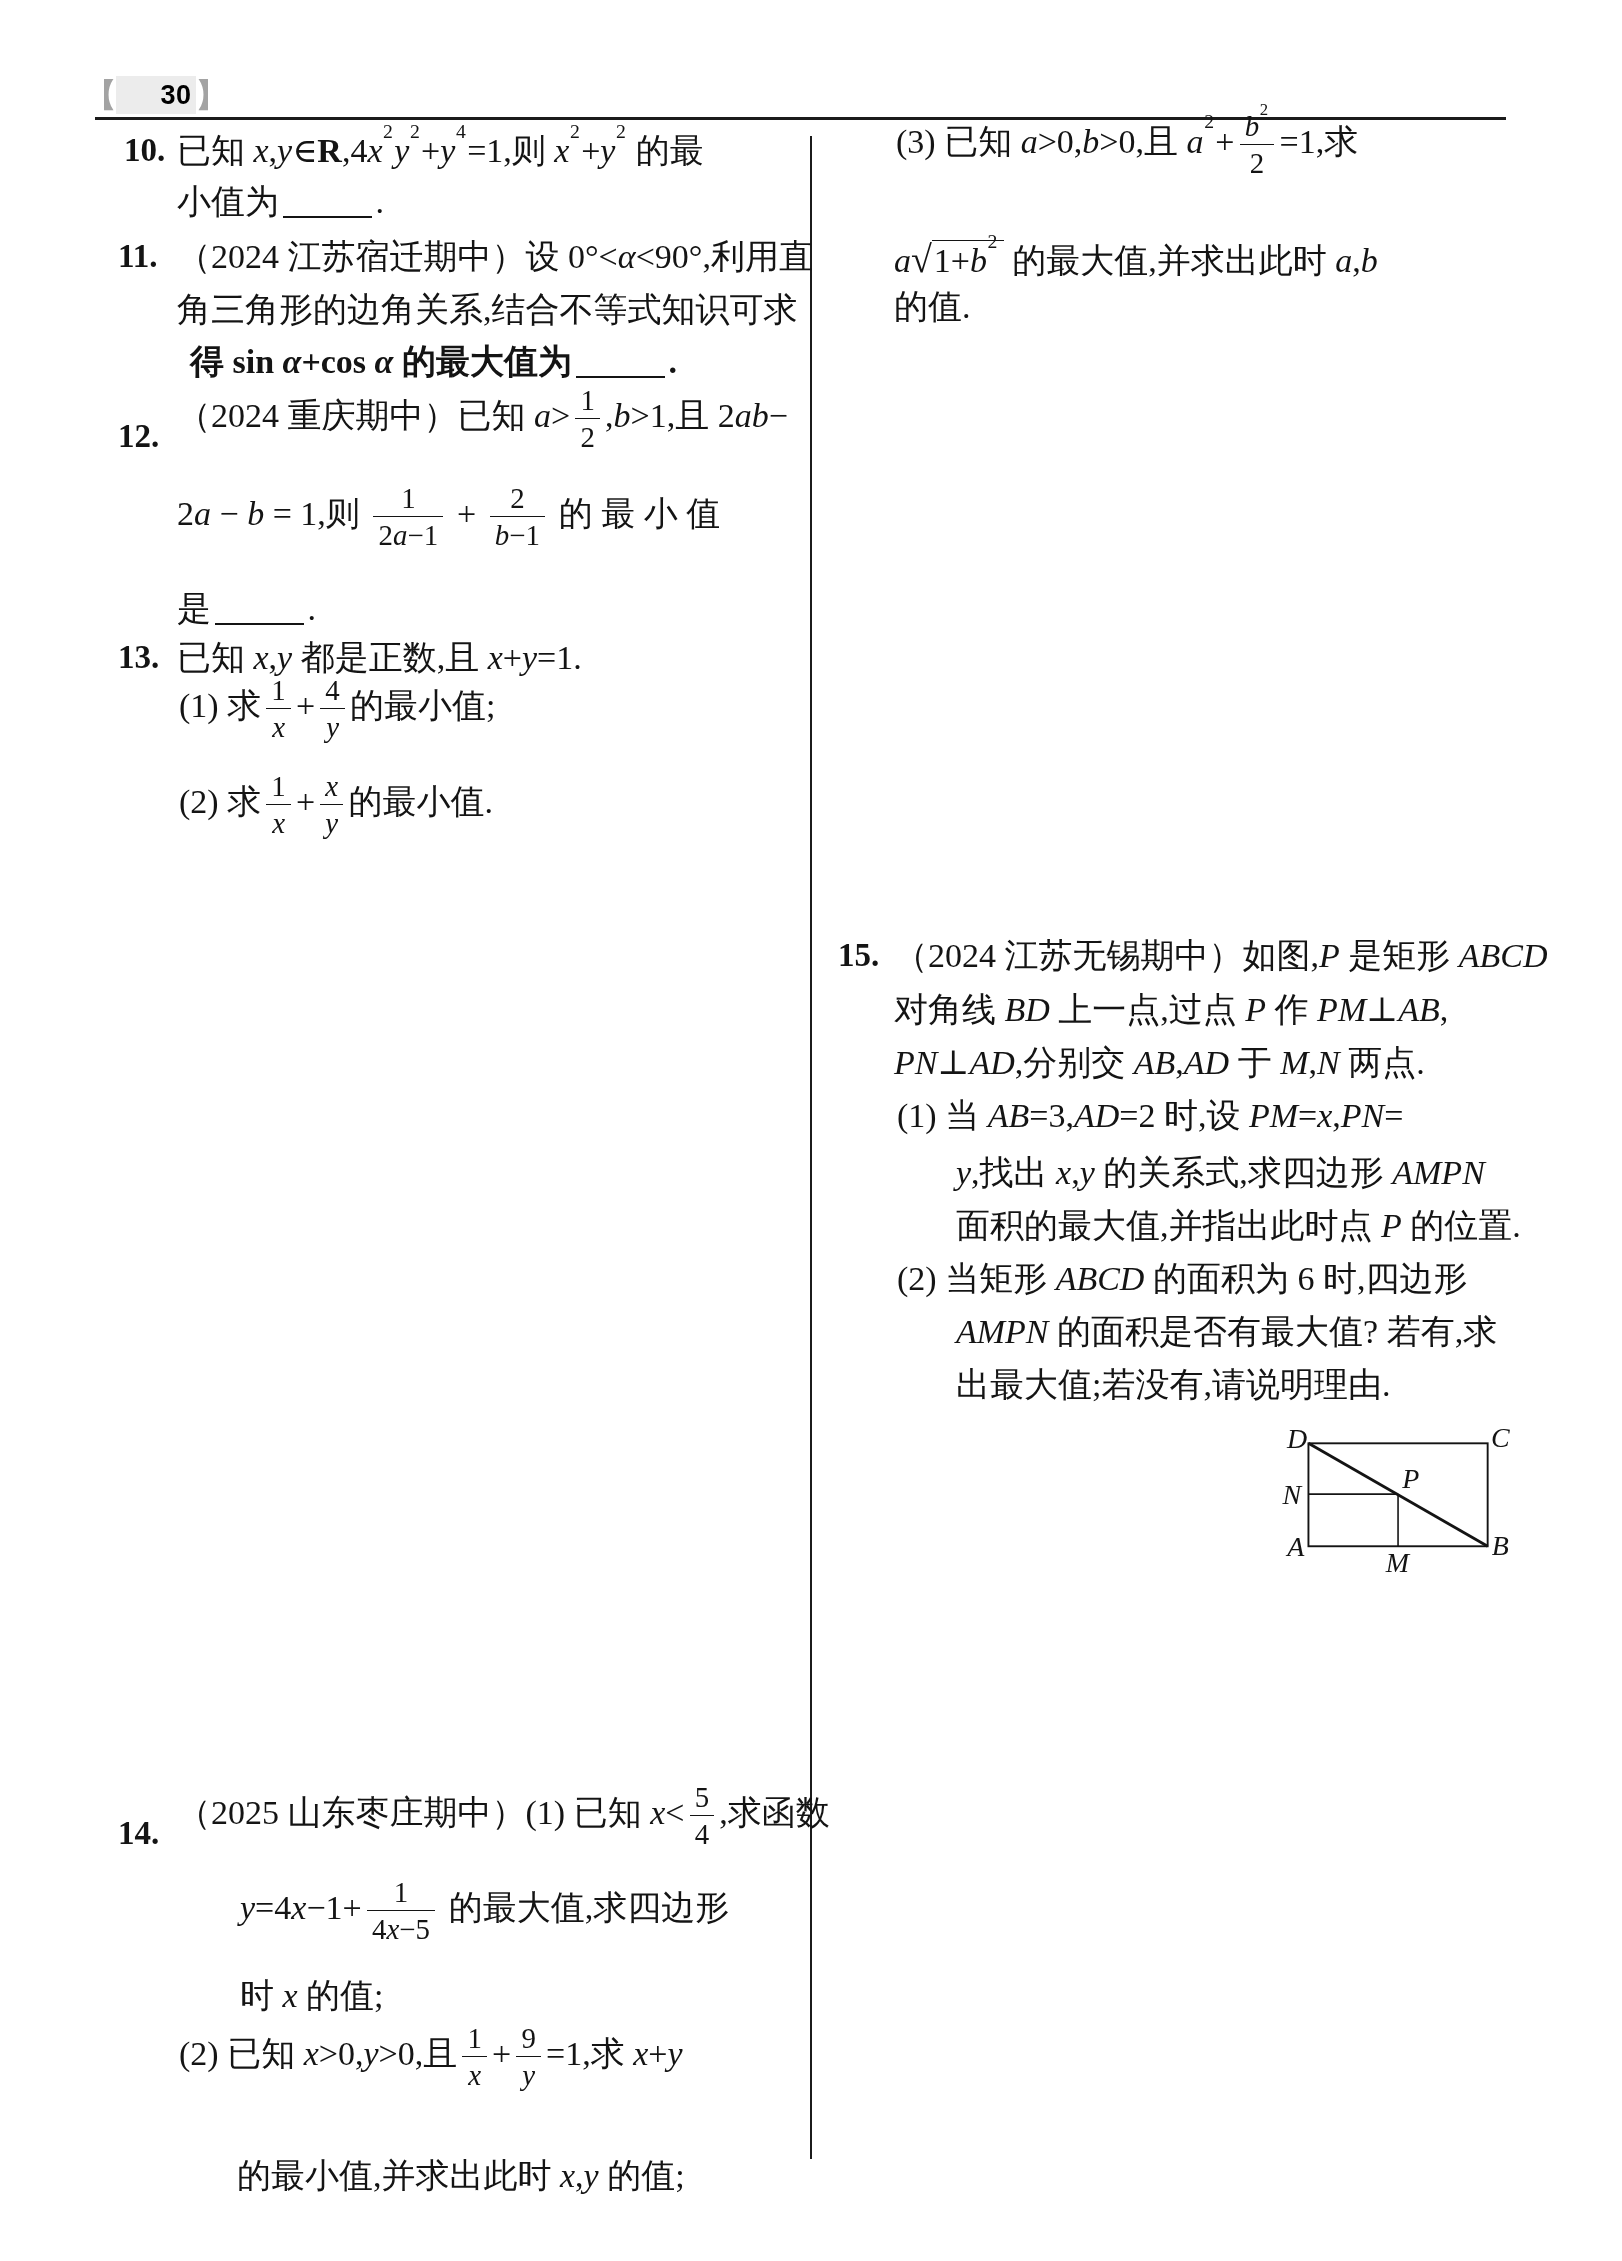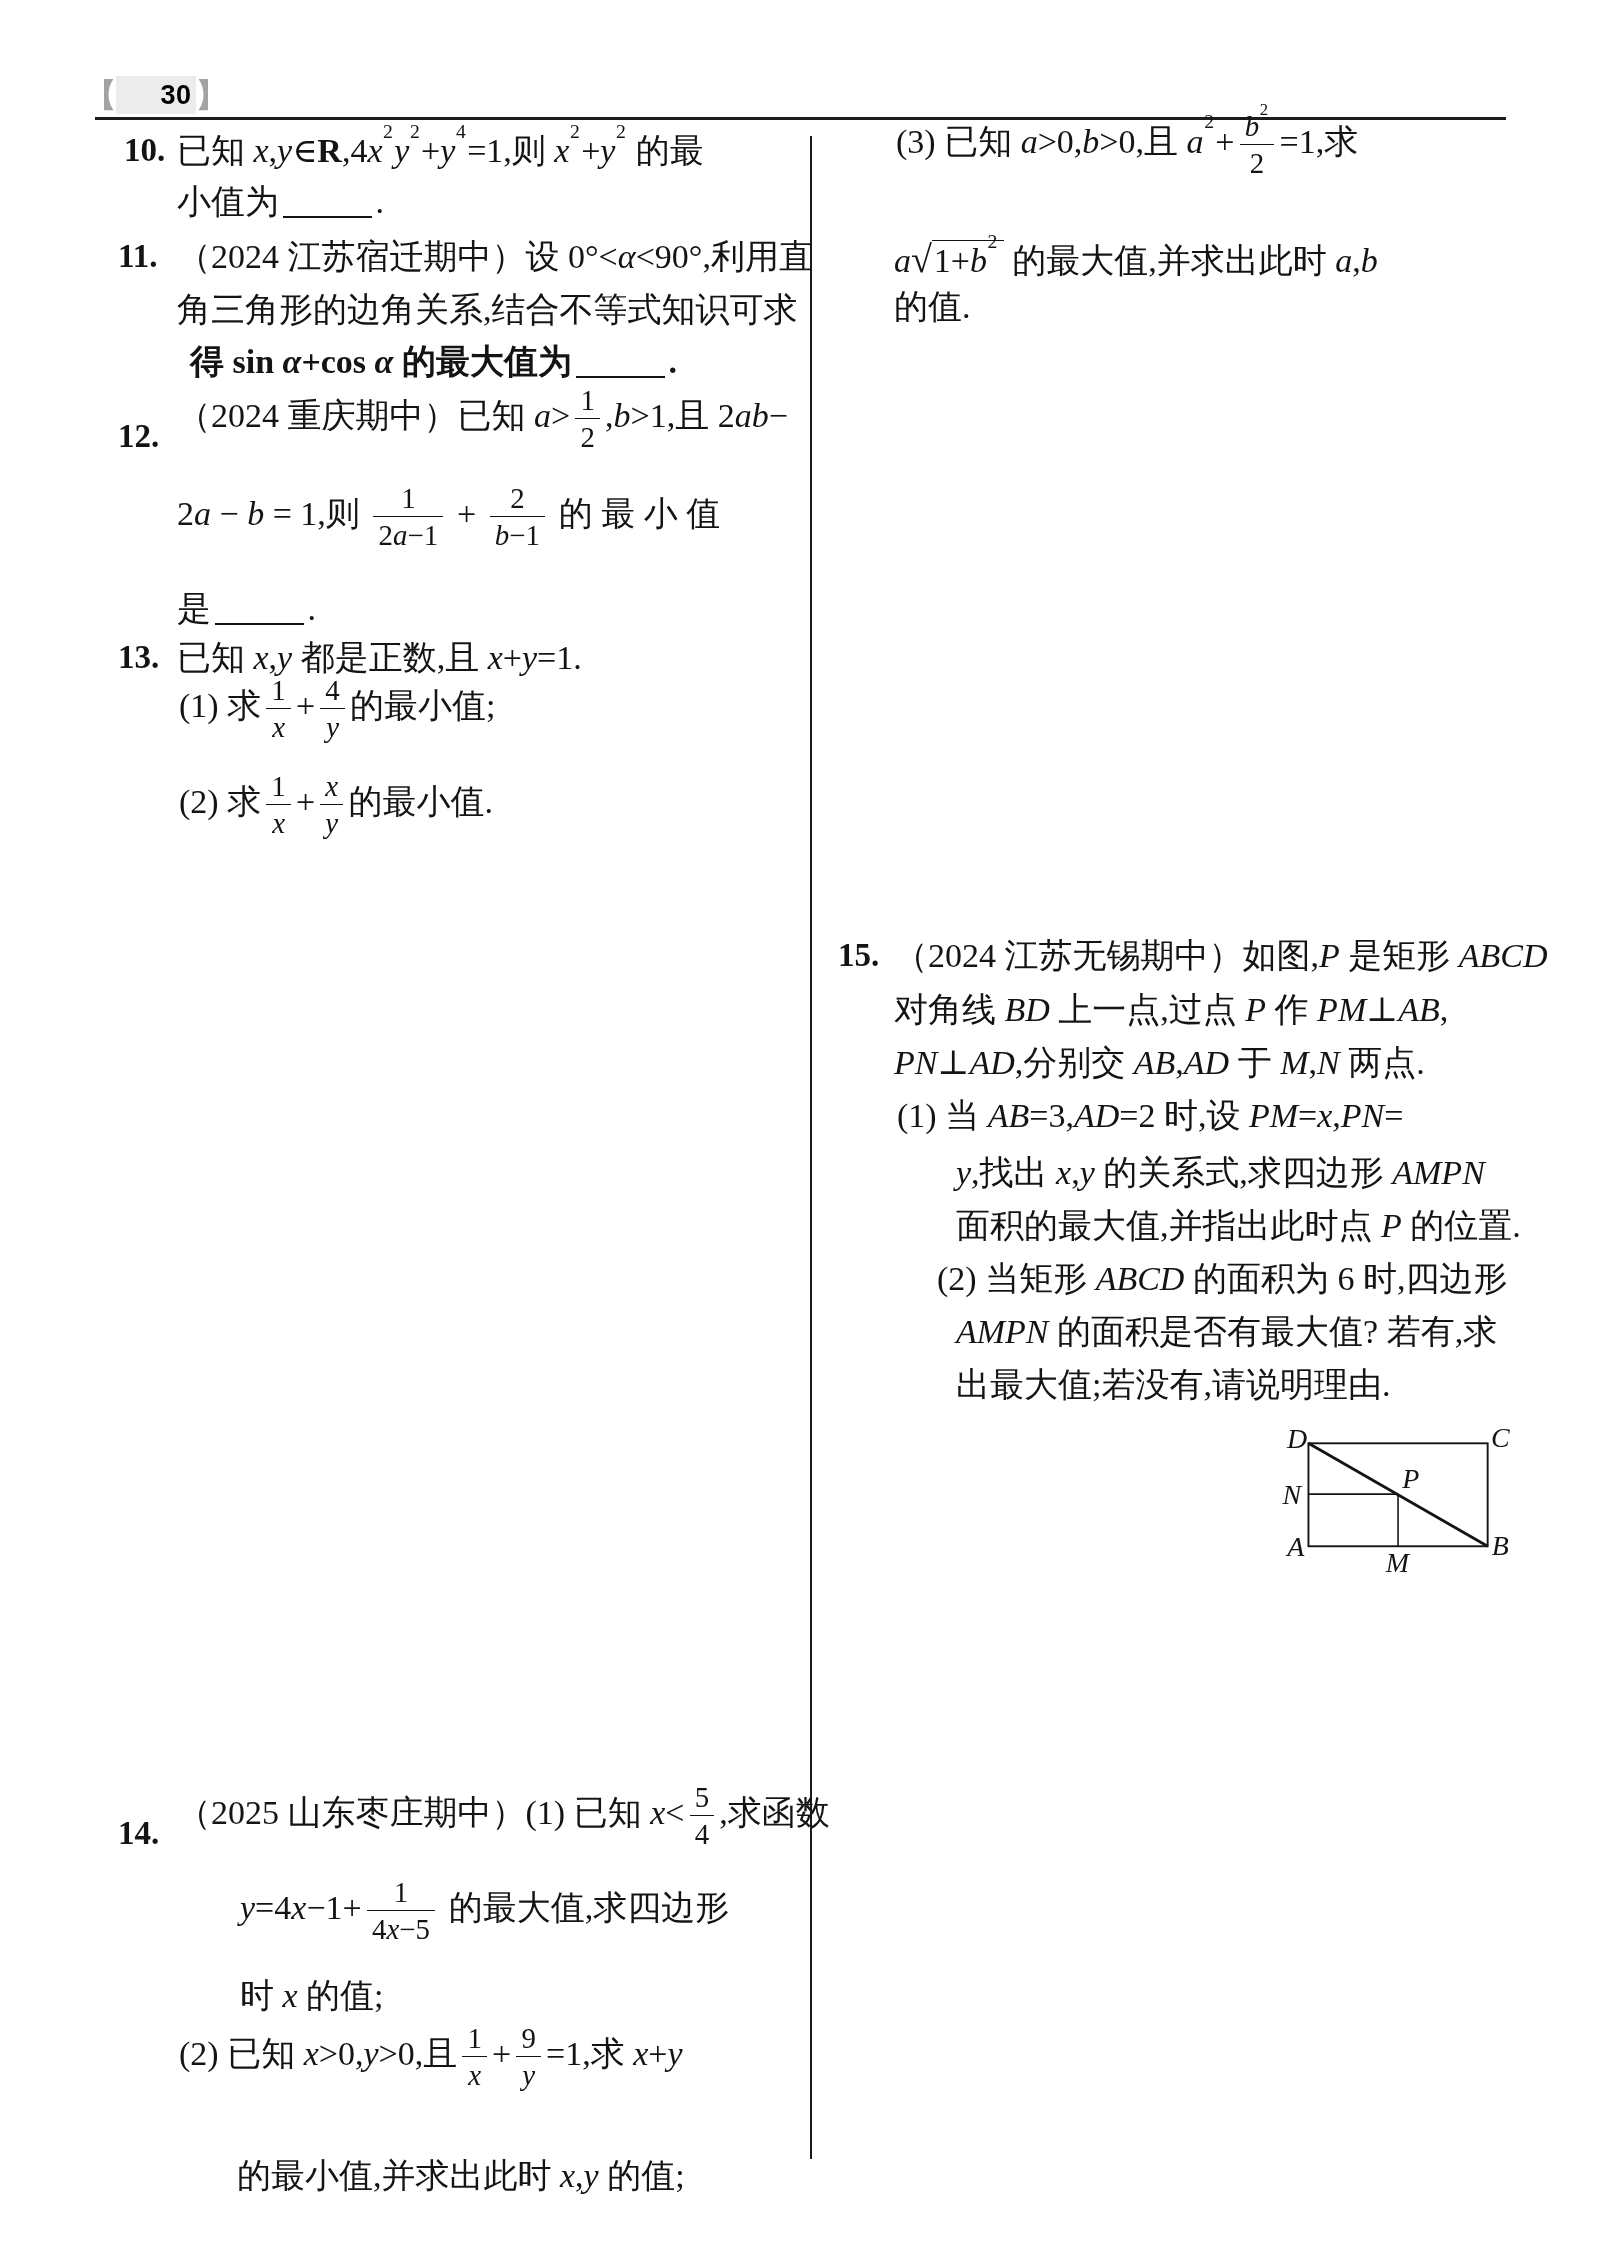--- a/index.html
+++ b/index.html
@@ -70,21 +70,21 @@
       <div class="ln" style="left: 896px; top: 110px;"><span>(3) 已知 </span><i>a</i><span>&gt;0,</span><i>b</i><span>&gt;0,且 </span><i>a</i><sup class="sp">2</sup><span>+</span><span class="fr"><span class="fn"><i>b</i><sup class="sp">2</sup></span><span class="fd"><span>2</span></span></span><span>=1,求</span></div>
       <div class="ln" style="left: 894px; top: 229px;"><i>a</i><span class="sq"><span class="rs">√</span><span class="rc"><span>1+</span><i>b</i><sup class="sp">2</sup></span></span><span> 的最大值,并求出此时 </span><i>a</i><span>,</span><i>b</i></div>
       <div class="ln" style="left: 894px; top: 276px;"><span>的值.</span></div>
       <div class="num" style="left: 838px; top: 925px;">15.</div>
       <div class="ln" style="left: 894px; top: 925px;"><span>（2024 江苏无锡期中）如图,</span><i>P</i><span> 是矩形 </span><i>ABCD</i></div>
       <div class="ln" style="left: 894px; top: 979px; text-align: right;"><span>对角线 </span><i>BD</i><span> 上一点,过点 </span><i>P</i><span> 作 </span><i>PM</i><span>⊥</span><i>AB</i><span>,</span></div>
       <div class="ln" style="left: 894px; top: 1032px;"><i>PN</i><span>⊥</span><i>AD</i><span>,分别交 </span><i>AB</i><span>,</span><i>AD</i><span> 于 </span><i>M</i><span>,</span><i>N</i><span> 两点.</span></div>
       <div class="ln" style="left: 897px; top: 1085px;"><span>(1) 当 </span><i>AB</i><span>=3,</span><i>AD</i><span>=2 时,设 </span><i>PM</i><span>=</span><i>x</i><span>,</span><i>PN</i><span>=</span></div>
       <div class="ln" style="left: 956px; top: 1142px;"><i>y</i><span>,找出 </span><i>x</i><span>,</span><i>y</i><span> 的关系式,求四边形 </span><i>AMPN</i></div>
       <div class="ln" style="left: 956px; top: 1195px;"><span>面积的最大值,并指出此时点 </span><i>P</i><span> 的位置.</span></div>
-      <div class="ln" style="left: 897px; top: 1248px; margin-left: 40px;"><span>(2) 当矩形 </span><i>ABCD</i><span> 的面积为 6 时,四边形</span></div>
+      <div class="ln" style="left: 897px; top: 1248px;"><span>(2) 当矩形 </span><i>ABCD</i><span> 的面积为 6 时,四边形</span></div>
       <div class="ln" style="left: 956px; top: 1301px;"><i>AMPN</i><span> 的面积是否有最大值? 若有,求</span></div>
       <div class="ln" style="left: 956px; top: 1354px;"><span>出最大值;若没有,请说明理由.</span></div>
     </div>
 
   <svg class="figure" viewBox="0 0 460 310" xmlns="http://www.w3.org/2000/svg">
     <rect x="82" y="54" width="282" height="162" fill="none" stroke="#141414" stroke-width="3"></rect>
     <line x1="82" y1="54" x2="364" y2="216" stroke="#141414" stroke-width="4.5"></line>
     <line x1="82" y1="134" x2="223" y2="134" stroke="#141414" stroke-width="2.5"></line>
     <line x1="223" y1="134" x2="223" y2="216" stroke="#141414" stroke-width="2.5"></line>
     <g font-family="Liberation Serif, DejaVu Serif, serif" font-style="italic" font-size="44" fill="#141414" text-anchor="middle">

